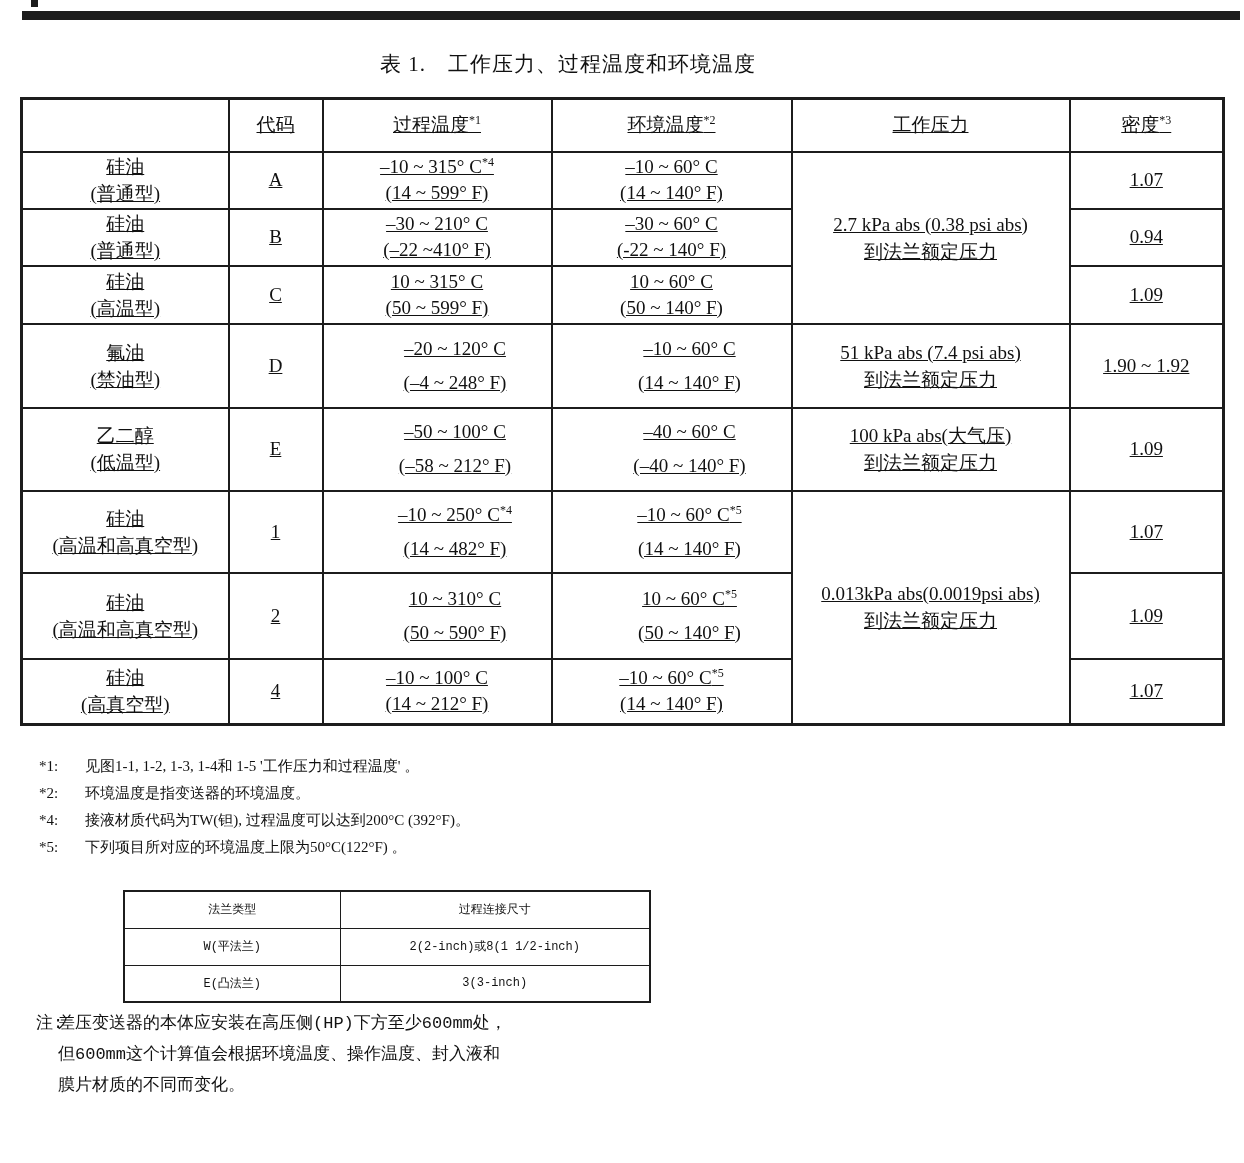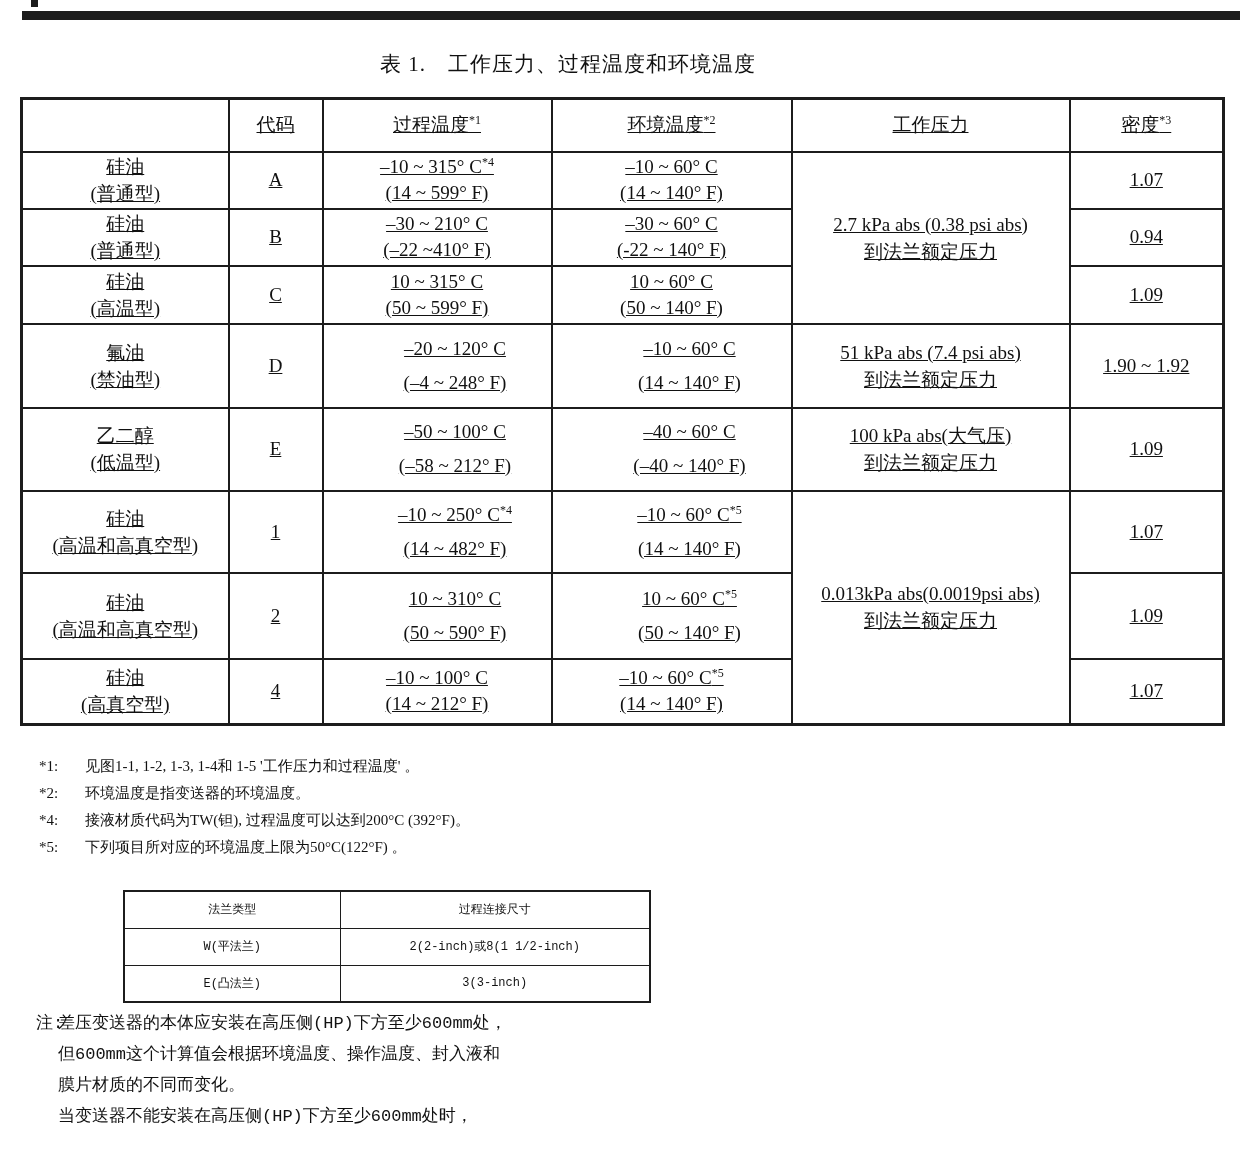--- a/index.html
+++ b/index.html
@@ -277,16 +277,15 @@
         </tr>
       </tbody>
   </table>
 
   <div class="note">
     <span class="note-label">注:</span>
     <div class="note-lines" id="note-lines">
         <div>差压变送器的本体应安装在高压侧(HP)下方至少600mm处，</div>
         <div>但600mm这个计算值会根据环境温度、操作温度、封入液和</div>
         <div>膜片材质的不同而变化。</div>
-        <div>当变送器不能安装在高压侧(HP)下方至少600mm处时，</div>
       </div>
   </div>
 </div>
 
 </body></html>

